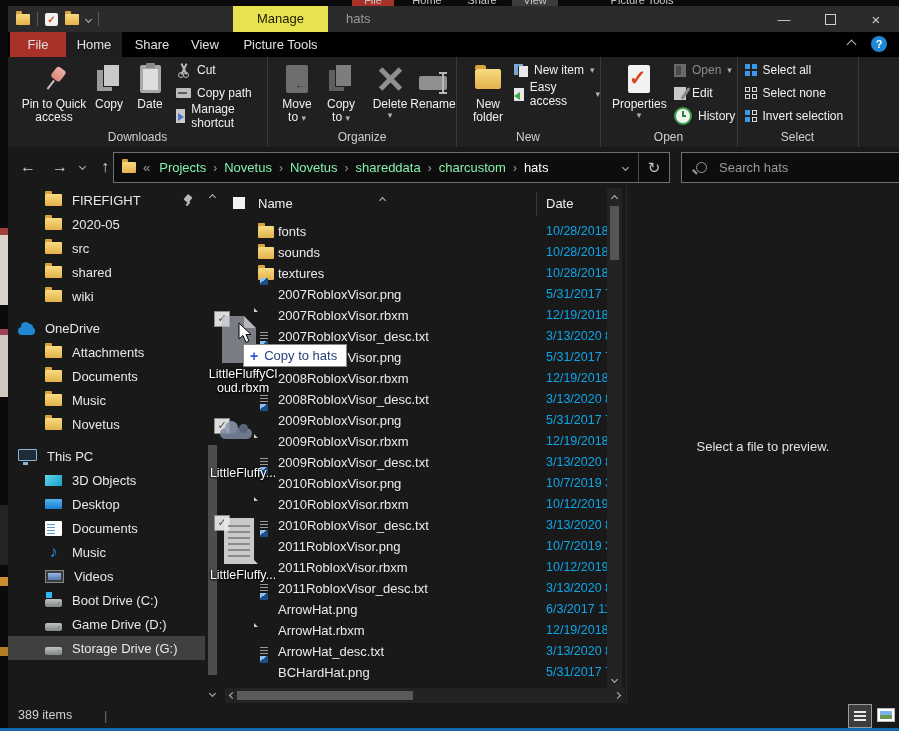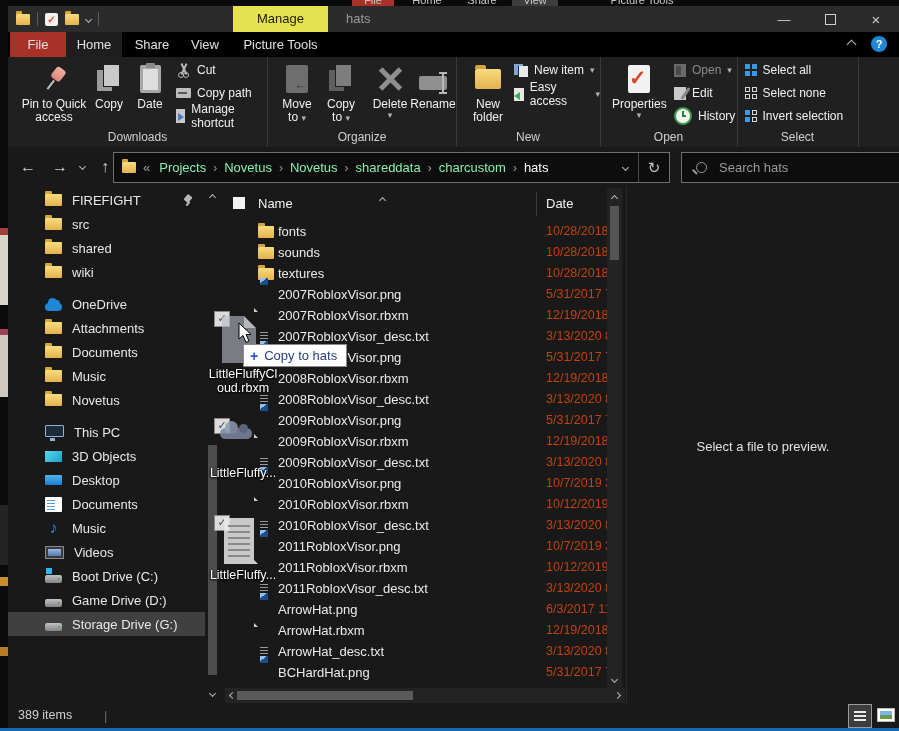--- a/index.html
+++ b/index.html
@@ -122,21 +122,21 @@
              display:flex;align-items:center}
   .mag{width:9px;height:9px;border:1.6px solid #9a9a9a;border-radius:50%;position:relative;margin:0 10px 0 14px}
   .mag::after{content:"";position:absolute;left:-5px;top:8px;width:6px;height:1.6px;background:#9a9a9a;transform:rotate(45deg)}
   .searchbox input{background:transparent;border:none;outline:none;color:#cfcfcf;font-size:13px;width:160px;
                    font-family:"Liberation Sans",sans-serif}
   .searchbox input::placeholder{color:#9a9a9a}
   
   .main{position:absolute;left:8px;top:186px;right:0;height:517px;background:#191919;z-index:1}
   
   .sidebar{position:absolute;left:8px;top:188px;width:197px;height:515px;overflow:hidden;z-index:2}
-  .srow{height:24px;display:flex;align-items:center;position:relative;color:#e8e8e8;font-size:13px;padding-left:37px}
+  .srow{height:24px;display:flex;align-items:center;position:relative;color:#e8e8e8;font-size:13px;padding-left:10px}
   .srow.ind1{padding-left:37px}
   .srow.section{margin-top:8px}
   .srow.selected{background:#404040}
   .sic{flex:none;margin-right:10px;display:flex;align-items:center;justify-content:center;min-width:17px}
   .pin{display:none;position:absolute;right:12px;top:6px;width:10px;height:12px}
   .srow.pinned .pin{display:block}
   .pin::before{content:"";position:absolute;left:2px;top:1px;width:6px;height:7px;background:#b8b8b8;border-radius:1px;transform:rotate(40deg)}
   .pin::after{content:"";position:absolute;left:4px;top:7px;width:1.5px;height:5px;background:#b8b8b8;transform:rotate(40deg)}
   
   .ic-folder{width:16px;height:12px;background:linear-gradient(#f7dc80,#e5b14d);border-radius:1px;position:relative;flex:none}
@@ -166,21 +166,21 @@
   .fhdr-check{position:absolute;left:233px;top:197px;width:12px;height:12px;background:#f2f2f2;z-index:2}
   .fhdr-name{position:absolute;left:258px;top:192px;height:24px;line-height:24px;color:#f0f0f0;z-index:2}
   .fhdr-sort{position:absolute;left:380px;top:191px;z-index:2}
   .fhdr-div{position:absolute;left:536px;top:192px;width:1px;height:24px;background:#3a3a3a;z-index:2}
   .fhdr-date{position:absolute;left:546px;top:192px;height:24px;line-height:24px;color:#f0f0f0;z-index:2}
   .frows{position:absolute;left:225px;top:221px;width:382px;height:465px;overflow:hidden;z-index:1}
   .frow{height:21px;position:relative}
   .fic{position:absolute;left:33px;top:3px}
   .fic.ic-folder{top:5px}
   .fname{position:absolute;left:53px;top:0;width:258px;height:21px;line-height:21px;white-space:nowrap;overflow:hidden;color:#eaeaea}
-  .fdate{position:absolute;left:321px;top:0;width:70px;height:21px;line-height:21px;white-space:nowrap;overflow:hidden;color:#c2410c;font-size:12.5px}
+  .fdate{position:absolute;left:321px;top:0;width:70px;height:21px;line-height:21px;white-space:nowrap;overflow:hidden;color:#0ea5e9;font-size:12.5px}
   .ic-image-file{width:12px;height:15px;background:#fff;border-radius:1px;position:relative}
   .ic-image-file::after{content:"";position:absolute;left:2px;bottom:2px;width:8px;height:7px;
                         background:linear-gradient(140deg,#8fc3ef 0 40%,#1d4e89 40% 100%)}
   .ic-file{width:12px;height:15px;background:#fff;border-radius:1px;position:relative}
   .ic-file::before{content:"";position:absolute;right:0;top:0;border:2.5px solid;border-color:#191919 #191919 #cfcfcf #cfcfcf}
   .ic-text-file{width:12px;height:15px;background:#fff;border-radius:1px;position:relative}
   .ic-text-file::after{content:"";position:absolute;left:2px;top:3px;width:8px;height:10px;
                        background:repeating-linear-gradient(to bottom,#9a9a9a 0 1px,transparent 1px 3px)}
   
   .fv-scroll{position:absolute;left:607px;top:188px;width:15px;height:500px;background:#232323;z-index:3}
@@ -456,20 +456,25 @@
 <div class="main"></div>
 
 <div class="sidebar">
 
     <div class="srow ind1 pinned">
       <span class="sic ic-folder"></span>
       <span>FIREFIGHT</span>
       <span class="pin"></span>
     </div>
 
+    <div class="srow ind1">
+      <span class="sic ic-folder"></span>
+      <span>2020-05</span>
+
+    </div>
 
     <div class="srow ind1">
       <span class="sic ic-folder"></span>
       <span>src</span>
 
     </div>
 
     <div class="srow ind1">
       <span class="sic ic-folder"></span>
       <span>shared</span>

